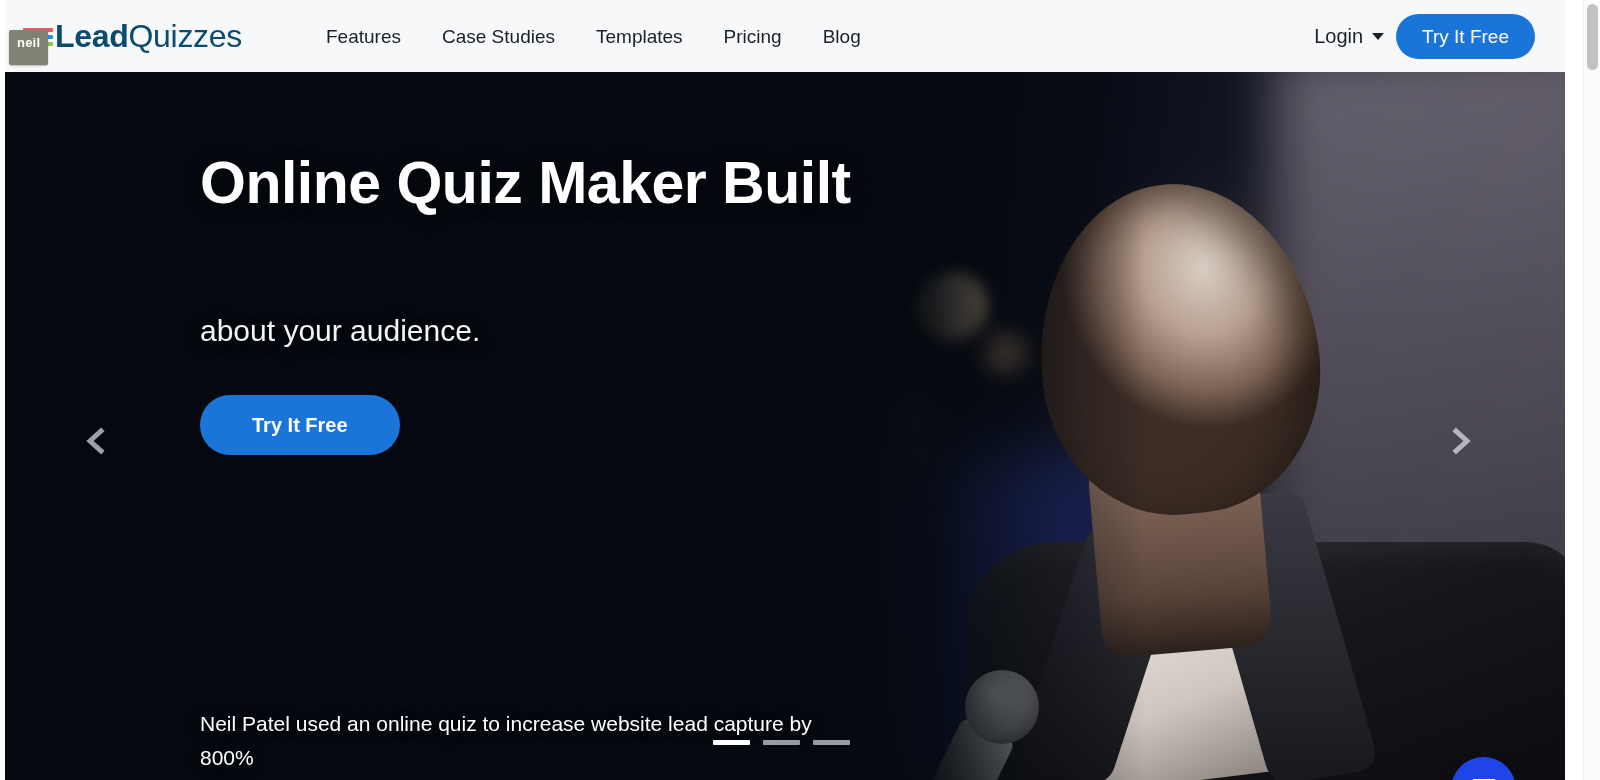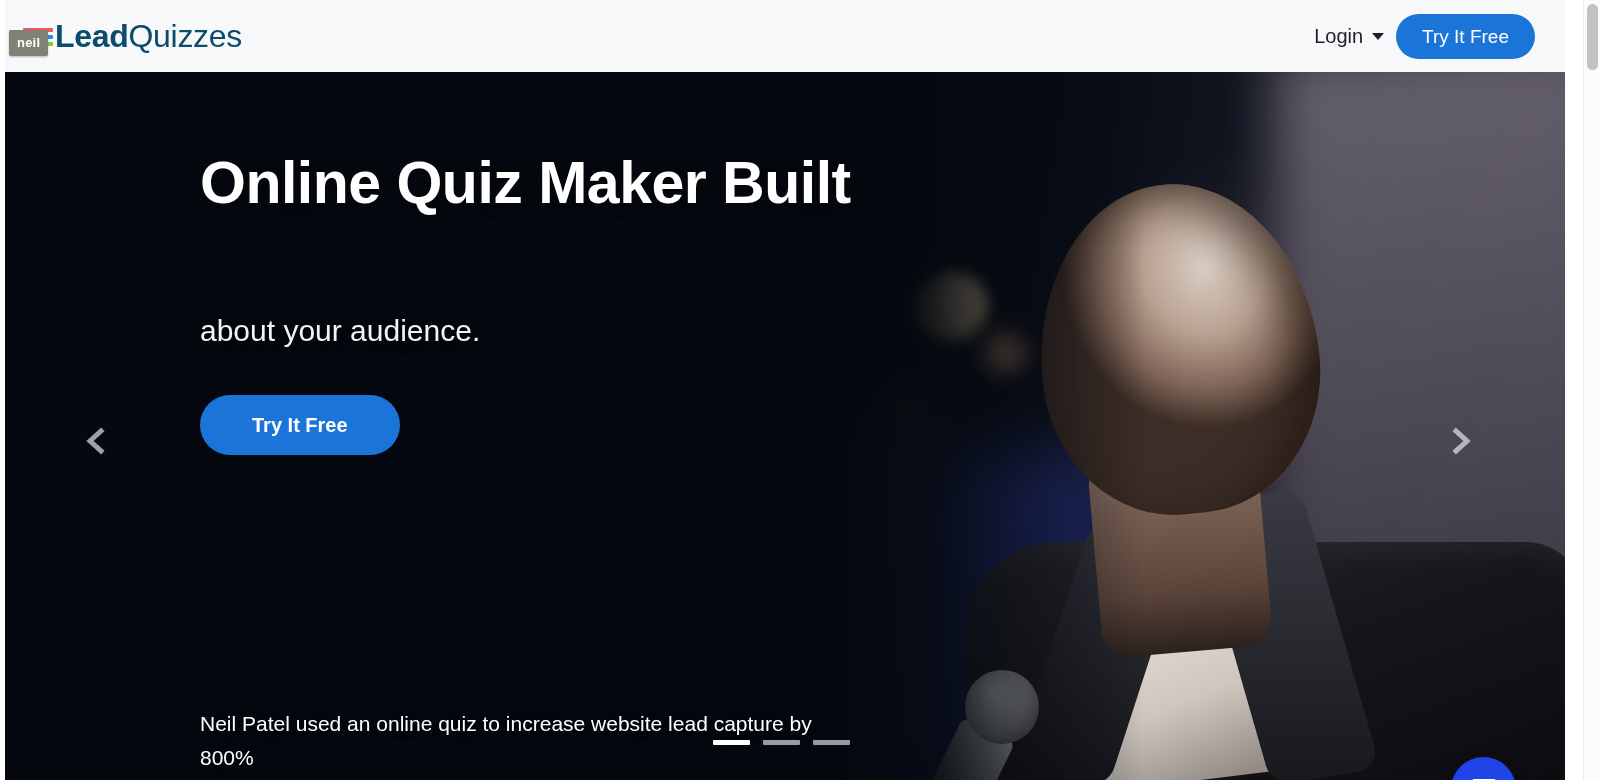--- a/index.html
+++ b/index.html
@@ -88,21 +88,21 @@
   
   .neil-badge {
     position: absolute;
     left: -14px;
     top: 30px;
     background: #7f8174;
     color: #ffffff;
     font-size: 13px;
     font-weight: 700;
     line-height: 1;
-    padding: 6px 8px 7px 8px;
+    padding: 6px 8px 16px 8px;
     border-radius: 2px;
     box-shadow: 0 1px 2px rgba(0,0,0,0.25);
     z-index: 6;
     letter-spacing: 0.2px;
   }
 
   .nav {
     display: flex;
     align-items: center;
     gap: 41px;
@@ -431,20 +431,27 @@
           <div class="logo-bar b1"></div>
           <div class="logo-bar b2"></div>
           <div class="logo-bar b3"></div>
         </div>
         <div class="logo-text">
           <span class="lead">Lead</span><span class="quizzes">Quizzes</span>
         </div>
         <div class="neil-badge">neil</div>
       </div>
 
+      <div class="nav">
+        <div class="nav-item">Features</div>
+        <div class="nav-item">Case Studies</div>
+        <div class="nav-item">Templates</div>
+        <div class="nav-item">Pricing</div>
+        <div class="nav-item">Blog</div>
+      </div>
 
       <div class="header-right">
         <div class="login">
           <span>Login</span>
           <span class="caret"></span>
         </div>
         <button class="btn-try-header">Try It Free</button>
       </div>
     </div>
 

